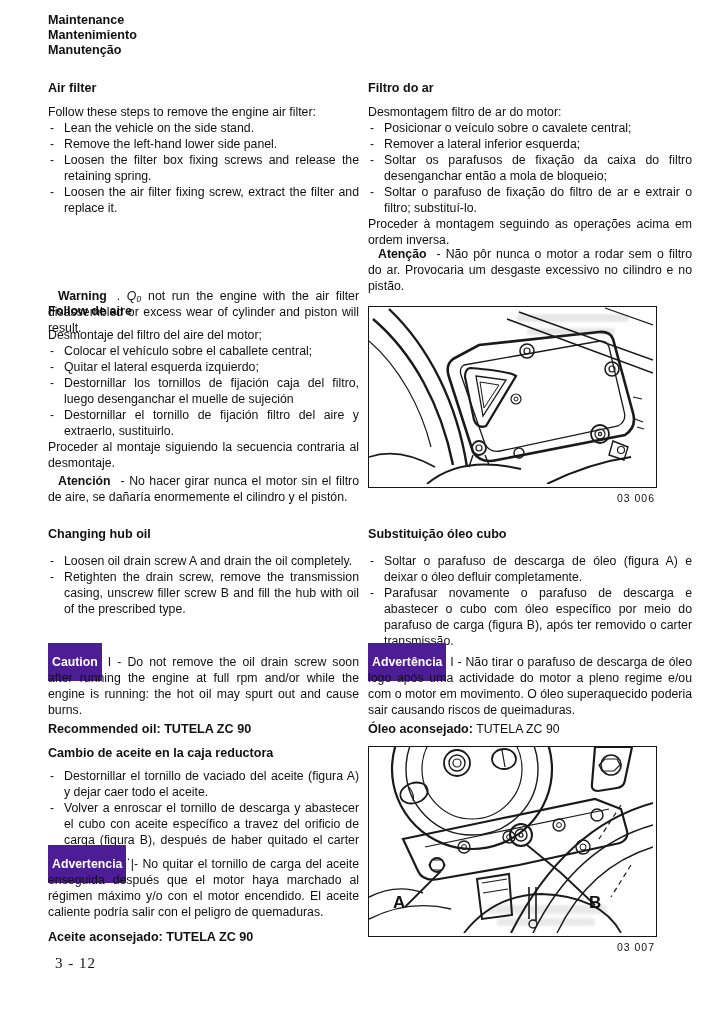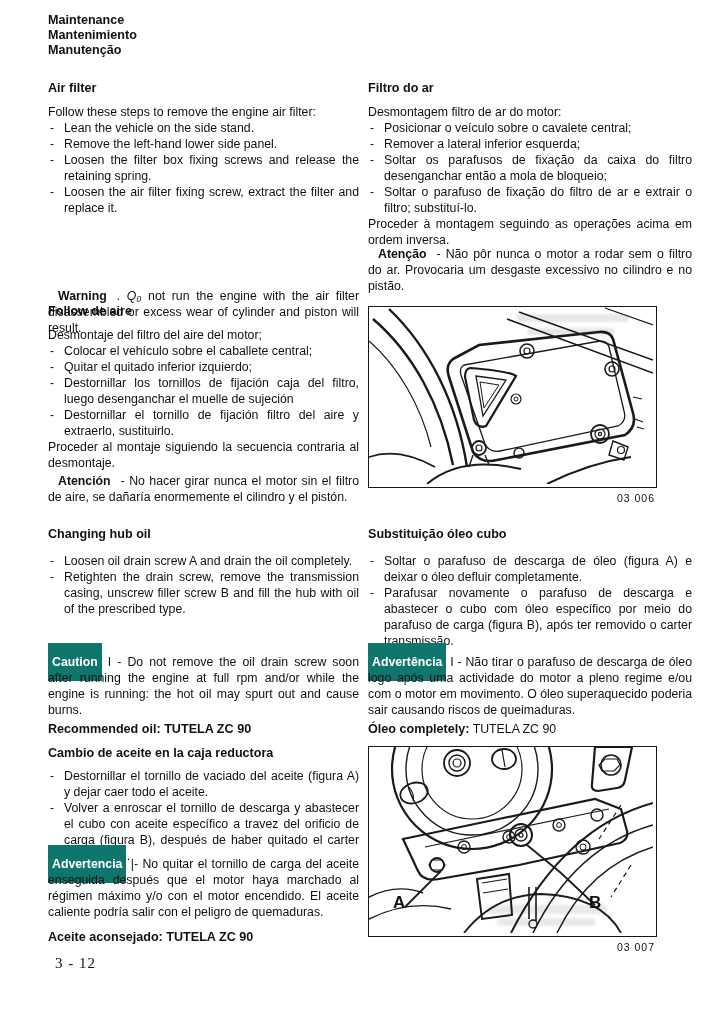--- a/index.html
+++ b/index.html
@@ -19,21 +19,21 @@
   .h{font-weight:bold;font-size:12.6px;}
   .para{text-align:justify;margin:0;}
   .line{margin:0;}
   .hang{padding-left:12px;text-indent:-12px;}
   .bullet{display:flex;}
   .bullet .dash{flex:none;width:14px;padding-left:2px;}
   .bullet .btxt{flex:1;text-align:justify;}
   .wind{text-indent:10px;}
   .wlbl{font-weight:bold;margin-right:10px;}
   .i{font-style:italic;}
-  .badge{background:#0f766e;color:#fff;padding:12px 4px;font-weight:bold;}
+  .badge{background:#4c1d95;color:#fff;padding:12px 4px;font-weight:bold;}
   .figframe{
     position:absolute;
     border:1.6px solid #151515;
     background:#fff;
   }
   .figcap{
     position:absolute;
     font-size:10.5px;
     letter-spacing:1px;
     text-align:right;
@@ -97,21 +97,21 @@
 
   <div class="abs lcol" style="top:327px;">
     <p class="para line">Desmontaje del filtro del aire del motor;</p>
     <div>
         <div class="bullet">
           <span class="dash">-</span>
           <span class="btxt">Colocar el vehículo sobre el caballete central;</span>
         </div>
         <div class="bullet">
           <span class="dash">-</span>
-          <span class="btxt">Quitar el quitado inferior izquierdo;</span>
+          <span class="btxt">Quitar el lateral esquerda izquierdo;</span>
         </div>
         <div class="bullet">
           <span class="dash">-</span>
           <span class="btxt">Destornillar los tornillos de fijación caja del filtro, luego desenganchar el muelle de sujeción</span>
         </div>
         <div class="bullet">
           <span class="dash">-</span>
           <span class="btxt">Destornillar el tornillo de fijación filtro del aire y extraerlo, sustituirlo.</span>
         </div>
       </div>
@@ -257,21 +257,21 @@
         <span class="btxt">Parafusar novamente o parafuso de descarga e abastecer o cubo com óleo específico por meio do parafuso de carga (figura B), após ter removido o carter transmissão.</span>
       </div>
     </div>
 
   <p class="abs rcol para" style="top:654px;">
     <span class="badge">Advertência</span>
     <span>I - Não tirar o parafuso de descarga de óleo logo após uma actividade do motor a pleno regime e/ou com o motor em movimento. O óleo superaquecido poderia sair causando riscos de queimaduras.</span>
   </p>
 
   <p class="abs rcol para" style="top:721px;">
-    <span class="h">Óleo completely:</span>
+    <span class="h">Óleo aconsejado:</span>
     <span>TUTELA ZC 90</span>
   </p>
 
   <div class="figframe" style="left:368px;top:746px;width:287px;height:189px;">
     <svg width="284" height="186" viewBox="0 0 284 186">
       <defs>
           <filter id="blur2">
             <feGaussianBlur stdDeviation="1.2"></feGaussianBlur>
           </filter>
         </defs>

